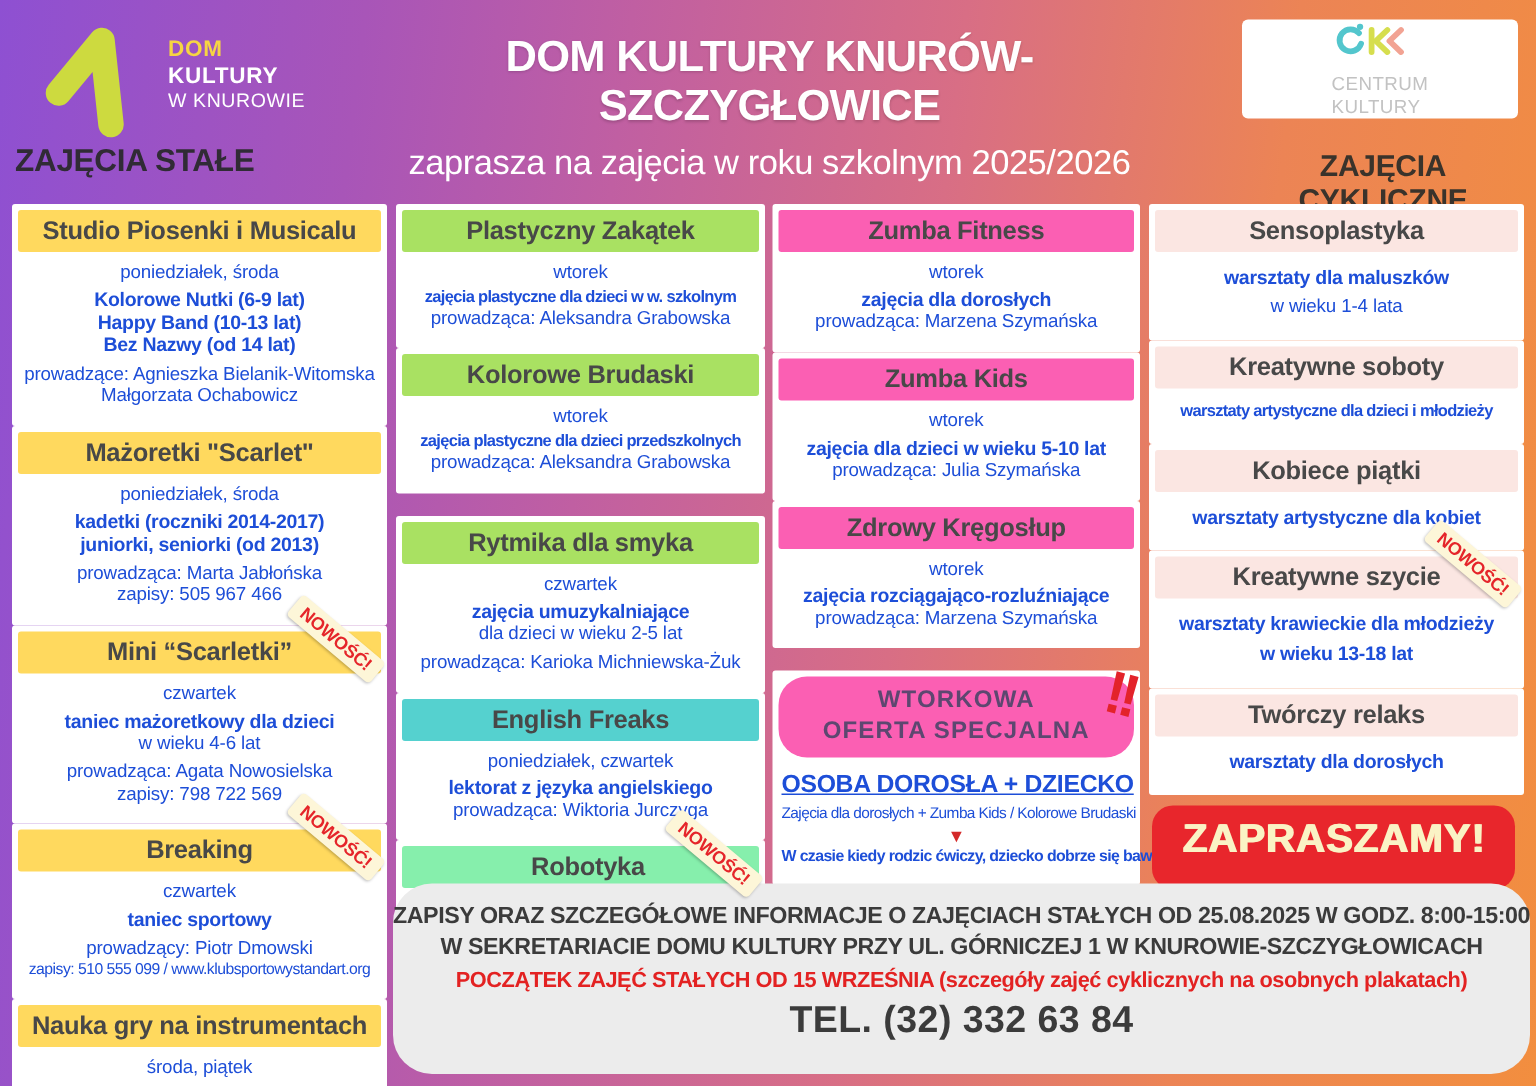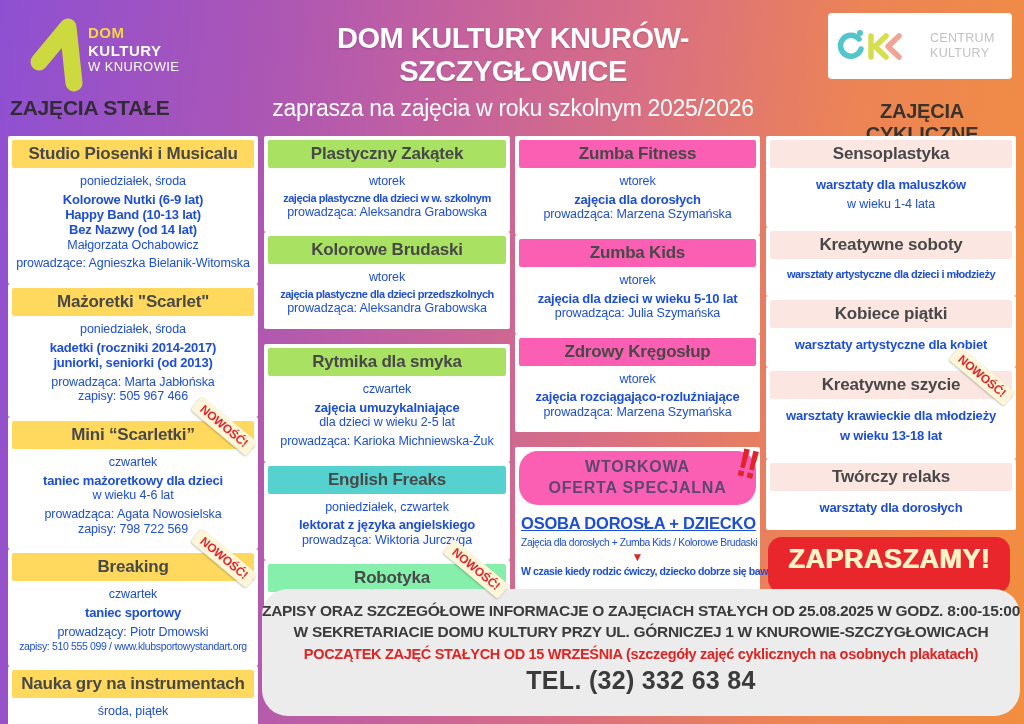--- a/index.html
+++ b/index.html
@@ -2,29 +2,29 @@
 <html><head>
 <meta charset="utf-8">
 <style>
   html,body{margin:0;padding:0;}
   body{font-family:"Liberation Sans","DejaVu Sans",sans-serif;}
   .poster{position:relative;width:1024px;height:724px;overflow:hidden;
     background:linear-gradient(97deg,#8e50d2 0%,#a855b8 22%,#c05fa2 38%,#d86e85 58%,#ec8455 78%,#f28e3f 100%);}
 
   
   .logo-left-icon{position:absolute;left:30px;top:14px;}
-  .logo-left-text{position:absolute;left:88px;top:24px;line-height:1.18;}
+  .logo-left-text{position:absolute;left:112px;top:24px;line-height:1.18;}
   .lt1{color:#f6d443;font-weight:bold;font-size:15px;letter-spacing:.5px;}
   .lt2{color:#fff;font-weight:bold;font-size:15px;letter-spacing:.5px;}
   .lt3{color:#fff;font-size:13px;letter-spacing:.4px;}
   .title-wrap{position:absolute;left:235px;top:22px;width:556px;text-align:center;color:#fff;}
   .main-title{font-size:29px;font-weight:bold;letter-spacing:-.5px;text-shadow:0 1px 2px rgba(0,0,0,.18);}
   .sub-title{font-size:23px;margin-top:7px;letter-spacing:-.3px;}
   .logo-right{position:absolute;left:828px;top:13px;width:184px;height:66px;background:#fff;border-radius:4px;
-    display:flex;align-items:center;gap:8px;padding:0 8px;box-sizing:border-box;}
+    display:flex;align-items:center;gap:8px;padding:0 8px;box-sizing:border-box;flex-direction:column;}
   .cr{color:#c2c2c2;font-size:12.5px;line-height:1.2;letter-spacing:.3px;}
   .sec-left{position:absolute;left:10px;top:96px;font-size:21px;font-weight:bold;color:#302b35;letter-spacing:-.2px;}
   .sec-right{position:absolute;left:830px;top:100px;width:184px;text-align:center;font-size:20px;font-weight:bold;color:#3a332b;letter-spacing:-.2px;}
 
   
   .col{position:absolute;top:136px;display:flex;flex-direction:column;gap:0;}
   #c0{left:8px;width:250px;}
   #c1{left:264px;width:246px;}
   #c2{left:515px;width:245px;}
   #c3{left:766px;width:250px;}
@@ -100,22 +100,22 @@
   <div class="col" id="c0">
       <div class="card">
         <div class="card-header" style="background: rgb(255, 217, 94);">
           <div class="">Studio Piosenki i Musicalu</div>
         </div>
         <div class="card-body">
           <div class="ln day">poniedziałek, środa</div>
           <div class="ln bold">Kolorowe Nutki (6-9 lat)</div>
           <div class="ln bold">Happy Band (10-13 lat)</div>
           <div class="ln bold">Bez Nazwy (od 14 lat)</div>
+          <div class="ln info">prowadzące: Agnieszka Bielanik-Witomska</div>
           <div class="ln text">Małgorzata Ochabowicz</div>
-          <div class="ln info">prowadzące: Agnieszka Bielanik-Witomska</div>
         </div>
       </div>
       <div class="card">
         <div class="card-header" style="background: rgb(255, 217, 94);">
           <div class="">Mażoretki "Scarlet"</div>
         </div>
         <div class="card-body">
           <div class="ln day">poniedziałek, środa</div>
           <div class="ln bold">kadetki (roczniki 2014-2017)</div>
           <div class="ln bold">juniorki, seniorki (od 2013)</div>

